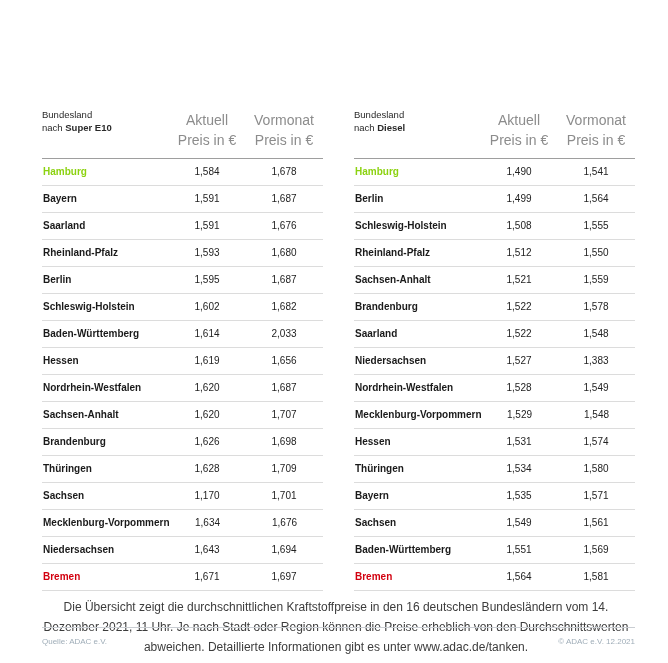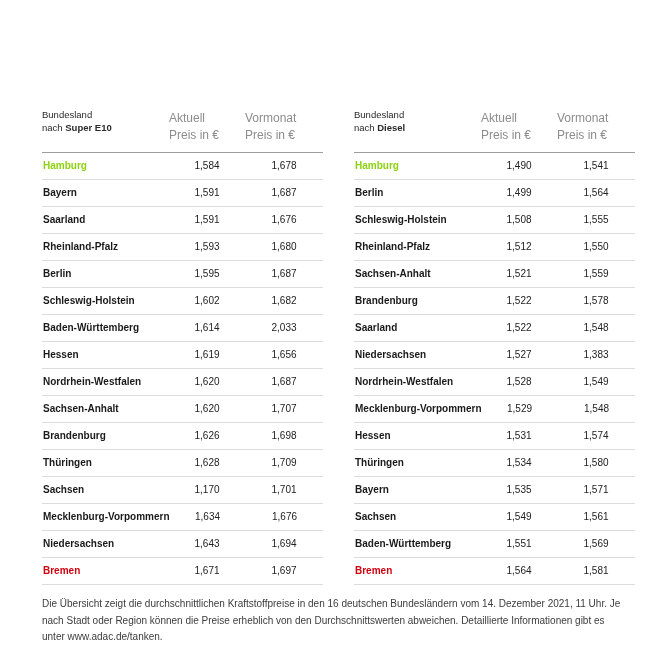--- a/index.html
+++ b/index.html
@@ -13,31 +13,31 @@
   .title{font-size:15.5px;font-weight:bold;letter-spacing:-0.3px;color:#141414;white-space:nowrap;}
 
   
   .tables{position:absolute;left:42px;top:109px;width:593px;display:flex;gap:31px;}
   .price-table{width:281px;}
 
   .thead{display:grid;grid-template-columns:1fr 76px 78px;align-items:start;
          padding-bottom:7px;border-bottom:1px solid #9e9e9e;}
   .th-state{font-size:9.5px;line-height:1.35;color:#2a2a2a;}
   .th-state b{font-weight:bold;}
-  .th-num{font-size:12px;line-height:1.45;color:#8c8c8c;padding-top:1px;}
+  .th-num{font-size:14px;line-height:1.45;color:#8c8c8c;text-align:center;padding-top:1px;}
 
   .rows{}
   .row{display:grid;grid-template-columns:1fr 76px 78px;align-items:center;height:26px;
        border-bottom:1px solid #dcdcdc;}
   .cell{font-size:10px;}
   .cell.name{font-weight:bold;color:#1a1a1a;padding-left:1px;white-space:nowrap;}
   .cell.val{text-align:center;color:#222;}
 
   
-  .footnote{position:absolute;left:42px;top:586px;width:588px;font-size:10px;line-height:1.65;color:#3c3c3c;}
+  .footnote{position:absolute;left:42px;top:586px;width:588px;font-size:12px;line-height:1.65;color:#3c3c3c;text-align:center;}
 
   
   .footer{position:absolute;left:42px;top:627px;width:593px;border-top:1px solid #c9cdd2;
           display:flex;justify-content:space-between;padding-top:9px;}
   .footer span{font-size:8px;color:#9fadb8;}
 </style>
 </head>
 <body>
 
 <div class="page">
@@ -240,14 +240,18 @@
             <span class="cell val">1,564</span>
             <span class="cell val">1,581</span>
           </div>
         </div>
     </section>
 
   </div>
 
   <p class="footnote">Die Übersicht zeigt die durchschnittlichen Kraftstoffpreise in den 16 deutschen Bundesländern vom 14. Dezember 2021, 11 Uhr. Je nach Stadt oder Region können die Preise erheblich von den Durchschnittswerten abweichen. Detaillierte Informationen gibt es unter www.adac.de/tanken.</p>
 
+  <div class="footer">
+    <span>Quelle: ADAC e.V.</span>
+    <span>© ADAC e.V. 12.2021</span>
+  </div>
 
 </div>
 
 </body></html>

